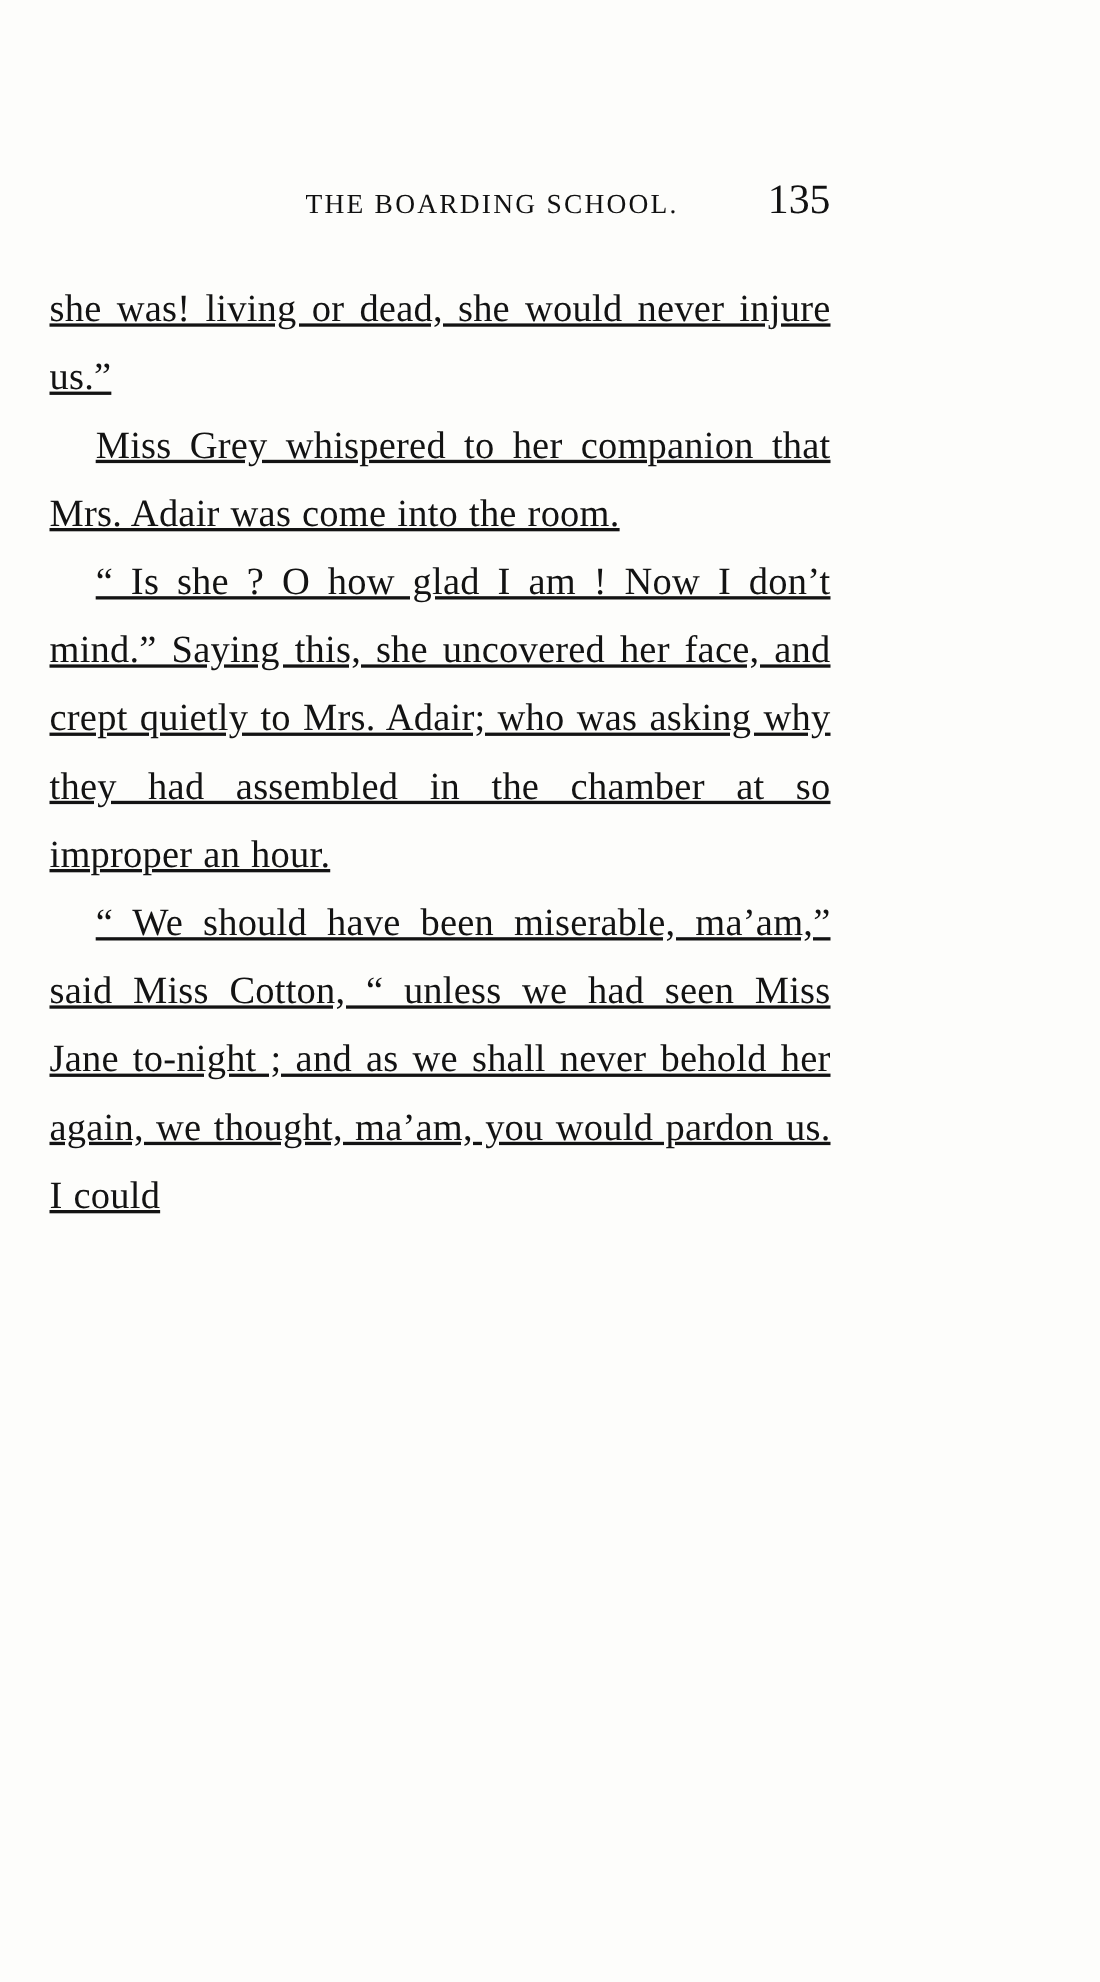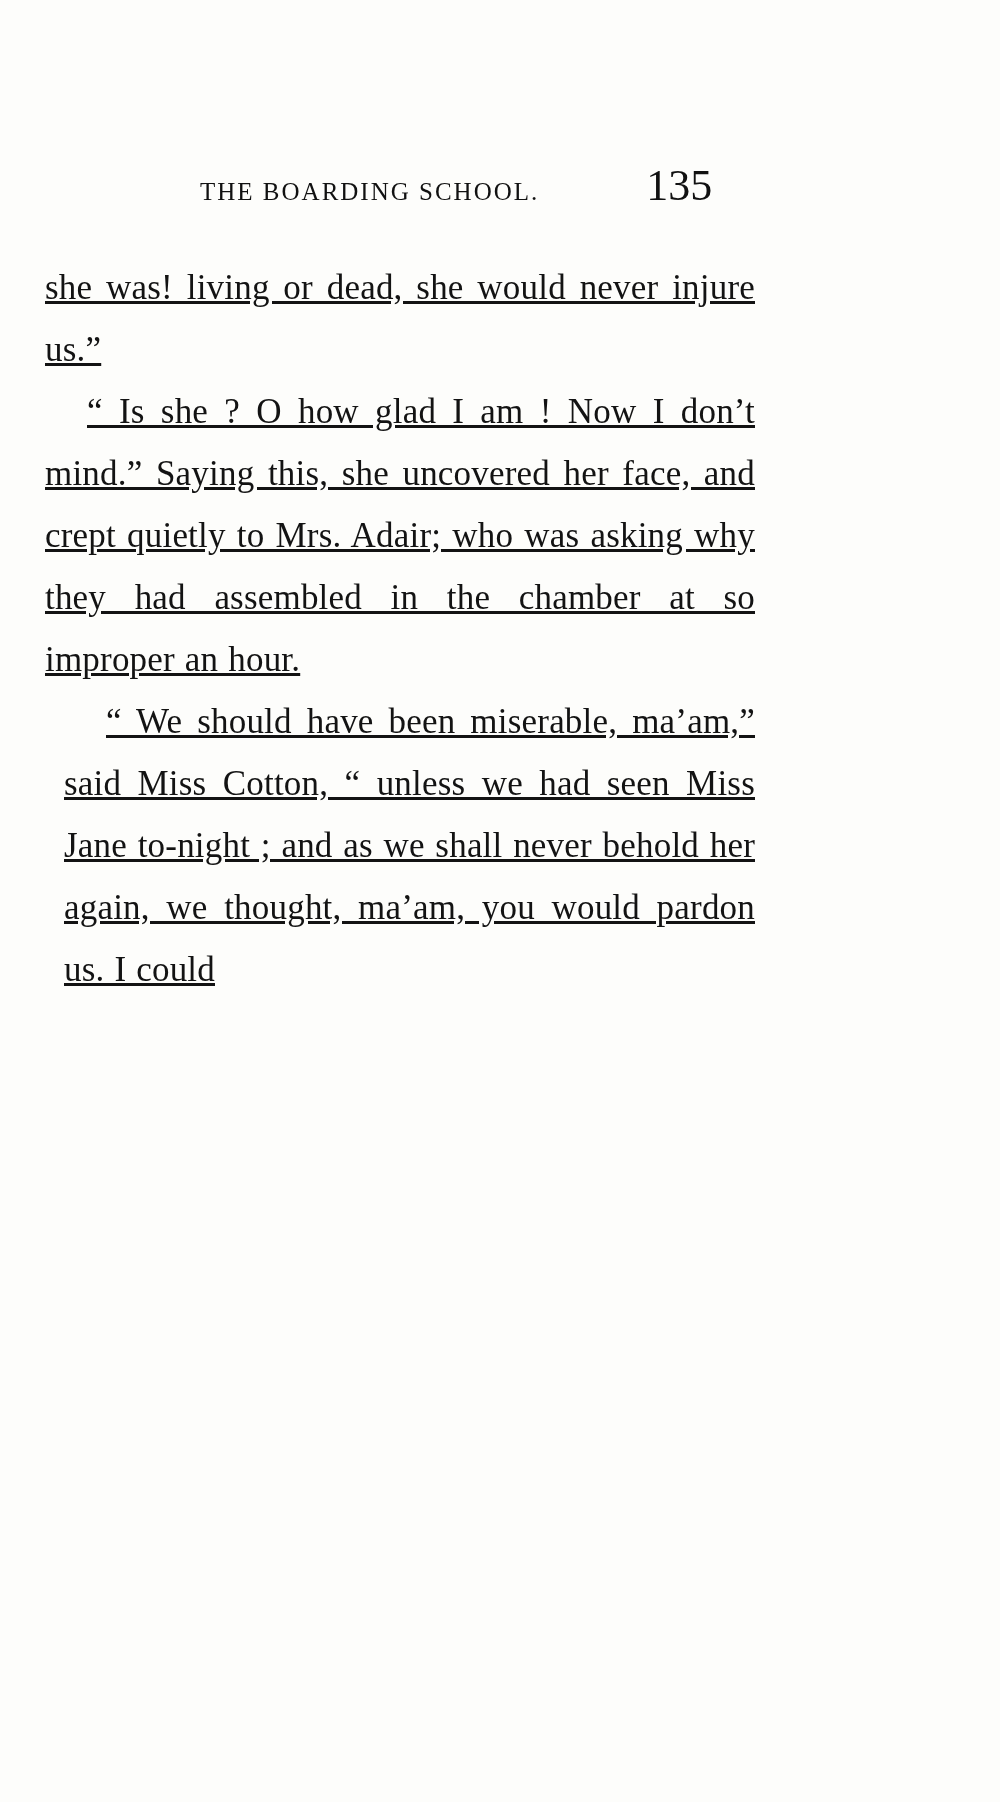--- a/index.html
+++ b/index.html
@@ -22,72 +22,72 @@
   }
   .page-inner {
     position: absolute;
     left: 45px;
     top: 160px;
     width: 710px;
   }
   .running-head {
     display: flex;
     align-items: baseline;
-    justify-content: flex-start;
+    justify-content: flex-end;
     padding-left: 155px;
     margin-bottom: 46px;
   }
   .running-head .head-title {
     font-family: "Liberation Serif", serif;
     font-size: 25px;
     letter-spacing: 2.0px;
     font-variant: small-caps;
     text-transform: uppercase;
     white-space: nowrap;
     color: #111;
   }
   .running-head .page-number {
-    margin-left: 107px;
-    font-size: 44px;
+    margin-left: 81px;
+    font-size: 38px;
     font-family: "Liberation Serif", serif;
     color: #111;
     letter-spacing: 0px;
   }
   p.para {
     font-size: 35px;
     line-height: 62px;
     margin: 0;
     text-align: justify;
     text-justify: inter-word;
     color: #131313;
     hyphens: none;
     text-decoration: underline;
   }
   p.para.indent {
     text-indent: 42px;
   }
   p.para:last-child {
     text-align: justify;
-    margin-left: 19px;
   }
   
   p.para {
     letter-spacing: 0.2px;
     word-spacing: 1px;
   }
 </style>
 </head>
 <body>
 
 <div class="page">
   <div class="page-inner">
 
     <div class="running-head">
       <span class="head-title">THE BOARDING SCHOOL.</span>
       <span class="page-number">135</span>
     </div>
 
     <p class="para">she was! living or dead, she would never injure us.”</p>
+    <p class="para indent">Miss Grey whispered to her companion that Mrs. Adair was come into the room.</p>
     <p class="para indent">“ Is she ?  O how glad I am !  Now I don’t mind.”  Saying this, she uncovered her face, and crept quietly to Mrs. Adair; who was asking why they had assembled in the chamber at so improper an hour.</p>
     <p class="para indent">“ We should have been miserable, ma’am,” said Miss Cotton, “ unless we had seen Miss Jane to-night ; and as we shall never behold her again, we thought, ma’am, you would pardon us.   I could</p>
 
   </div>
 </div>
 
 </body></html>

